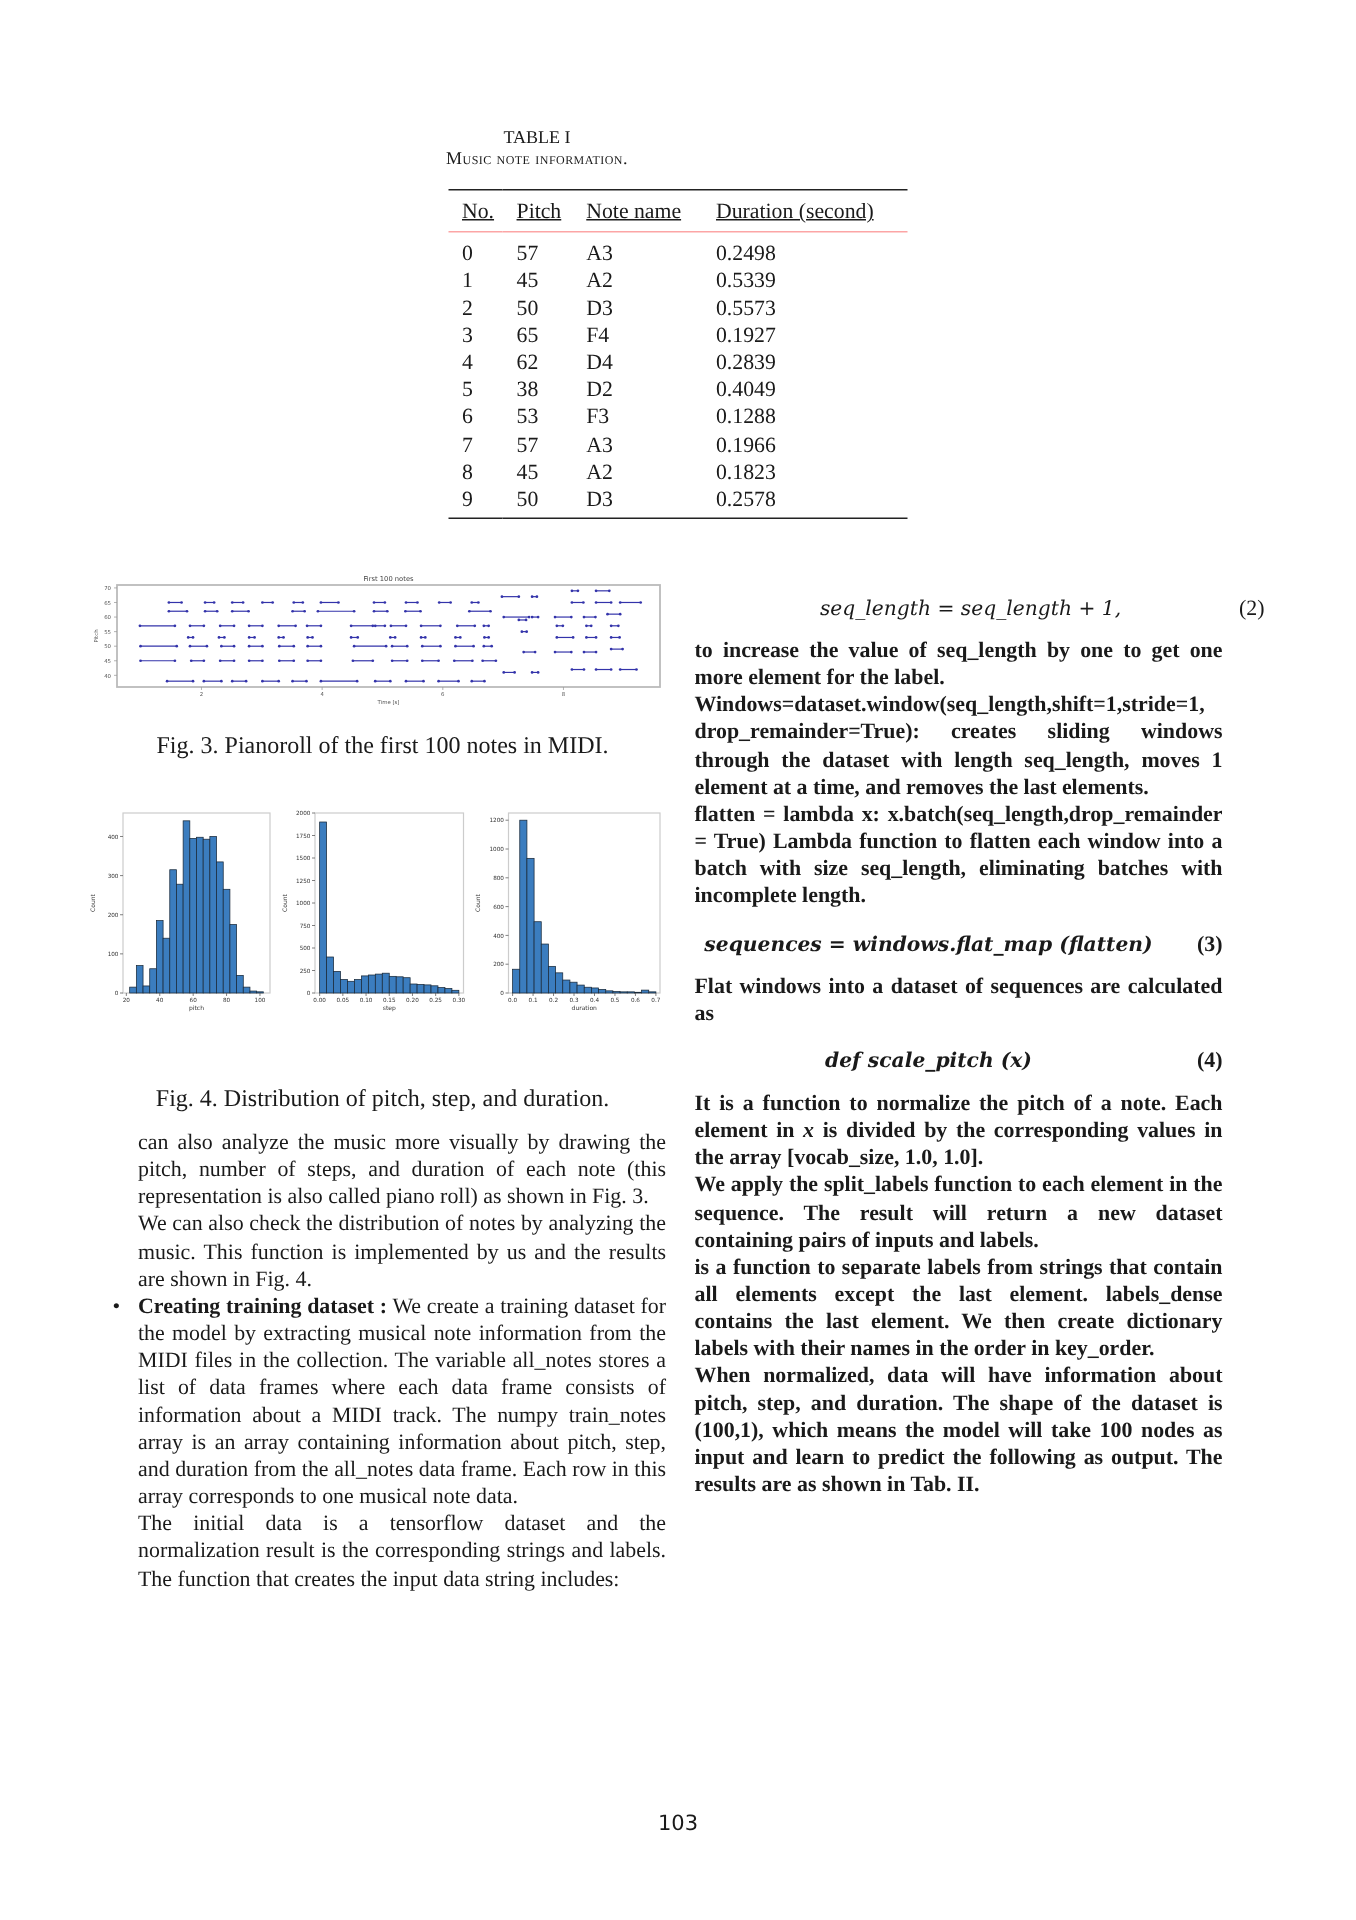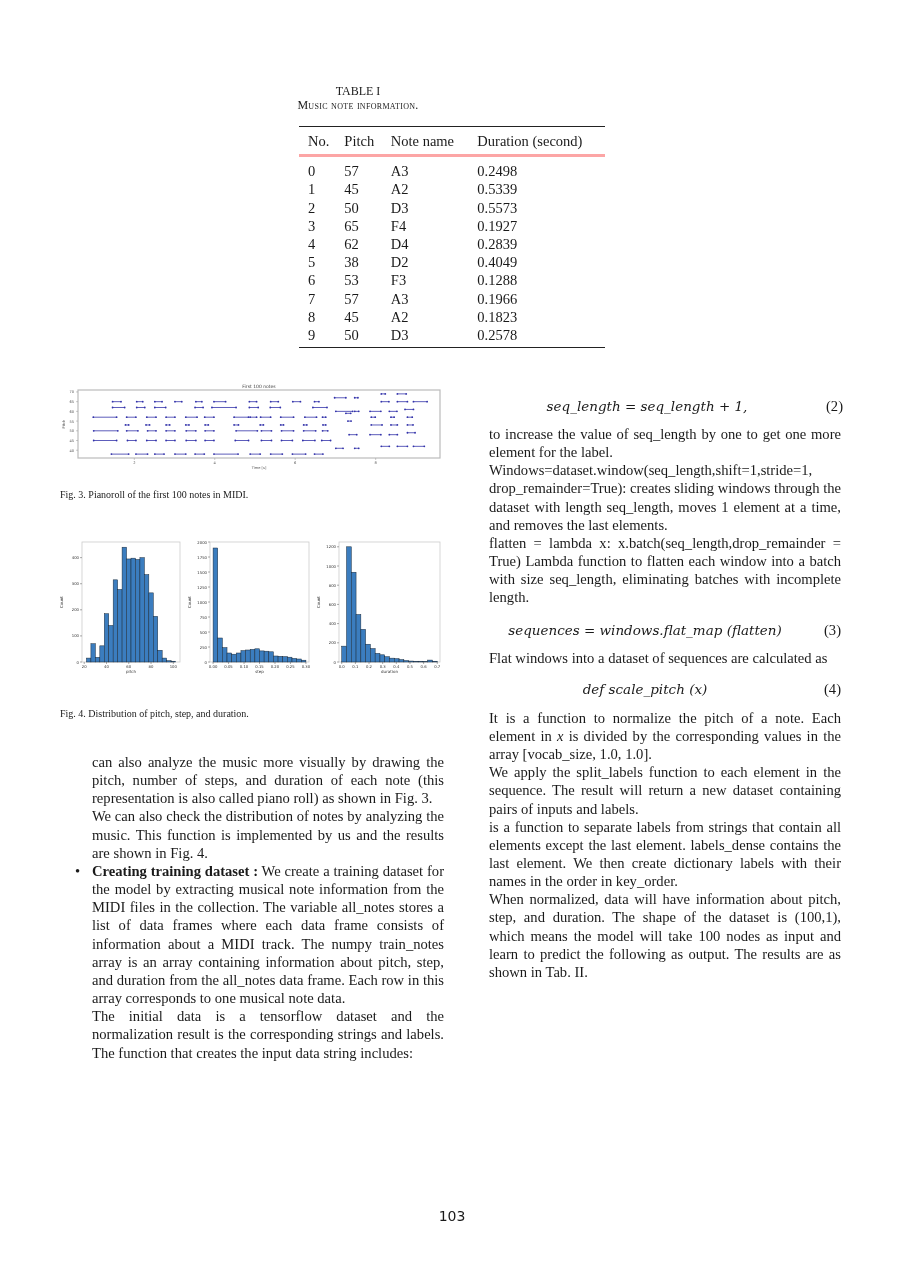--- a/index.html
+++ b/index.html
@@ -4,36 +4,36 @@
 <style>
   html, body { margin:0; padding:0; background:#fff; }
   body { width:904px; height:1280px; position:relative; overflow:hidden;
          font-family:"Liberation Serif", "DejaVu Serif", serif; color:#1a1a1a; }
   .abs { position:absolute; }
   
   #table-caption { left:0; width:716px; top:84px; text-align:center; font-size:12px; line-height:14px; }
   #table-caption .sub { font-variant: small-caps; letter-spacing:0.3px; }
   #table1 { left:299px; top:126px; width:306px; border-collapse:collapse; font-size:14.5px; }
   #table1 th, #table1 td { text-align:left; font-weight:normal; padding:0 0 0 9px; line-height:18.2px; white-space:nowrap; }
-  #table1 thead tr { border-top:1.5px solid #222; border-bottom:3px solid #fca5a5; }
+  #table1 thead tr { border-top:1.5px solid #222; border-bottom:1px solid #fca5a5;text-decoration:underline; }
   #table1 thead th { padding-top:5px; padding-bottom:4px; }
   #table1 tbody tr:first-child td { padding-top:5px; }
   #table1 tbody tr:last-child td { padding-bottom:3px; }
   #table1 tbody { border-bottom:1.5px solid #222; }
   
-  .fig-caption { font-size:10px; }
+  .fig-caption { font-size:16px; text-align:center; }
   #fig3 { left:60px; top:382px; width:390px; height:90px; }
   #fig3-cap { left:60px; top:489px; width:390px; }
   #fig4 { left:56px; top:536px; width:392px; height:148px; }
-  #fig4-cap { left:60px; top:708px; width:390px; }
+  #fig4-cap { left:60px; top:724px; width:390px; }
   
   .col { font-size:14.6px; line-height:18.15px; text-align:justify; }
   .col p { margin:0; }
   #left-col { left:92px; top:753px; width:352px; }
-  #right-col { left:489px; top:425px; width:352px; }
+  #right-col { left:463px; top:425px; width:352px;font-weight:bold; }
   .bullet-item { position:relative; }
   .bullet-dot { position:absolute; left:-17px; top:0; }
   .eq { position:relative; height:22px; font-style:italic; font-family:"DejaVu Serif", serif; font-size:13.5px; }
   .eq .expr { position:absolute; left:0; right:40px; text-align:center; top:2px; }
   .eq .num { position:absolute; right:0; top:2px; font-style:normal; font-family:"Liberation Serif", serif; font-size:14.6px; }
   #page-number { left:0; width:904px; top:1208px; text-align:center; font-family:"DejaVu Sans", sans-serif; font-size:14px; }
   svg text { font-family:"DejaVu Sans", sans-serif; }
 </style>
 </head>
 <body>

